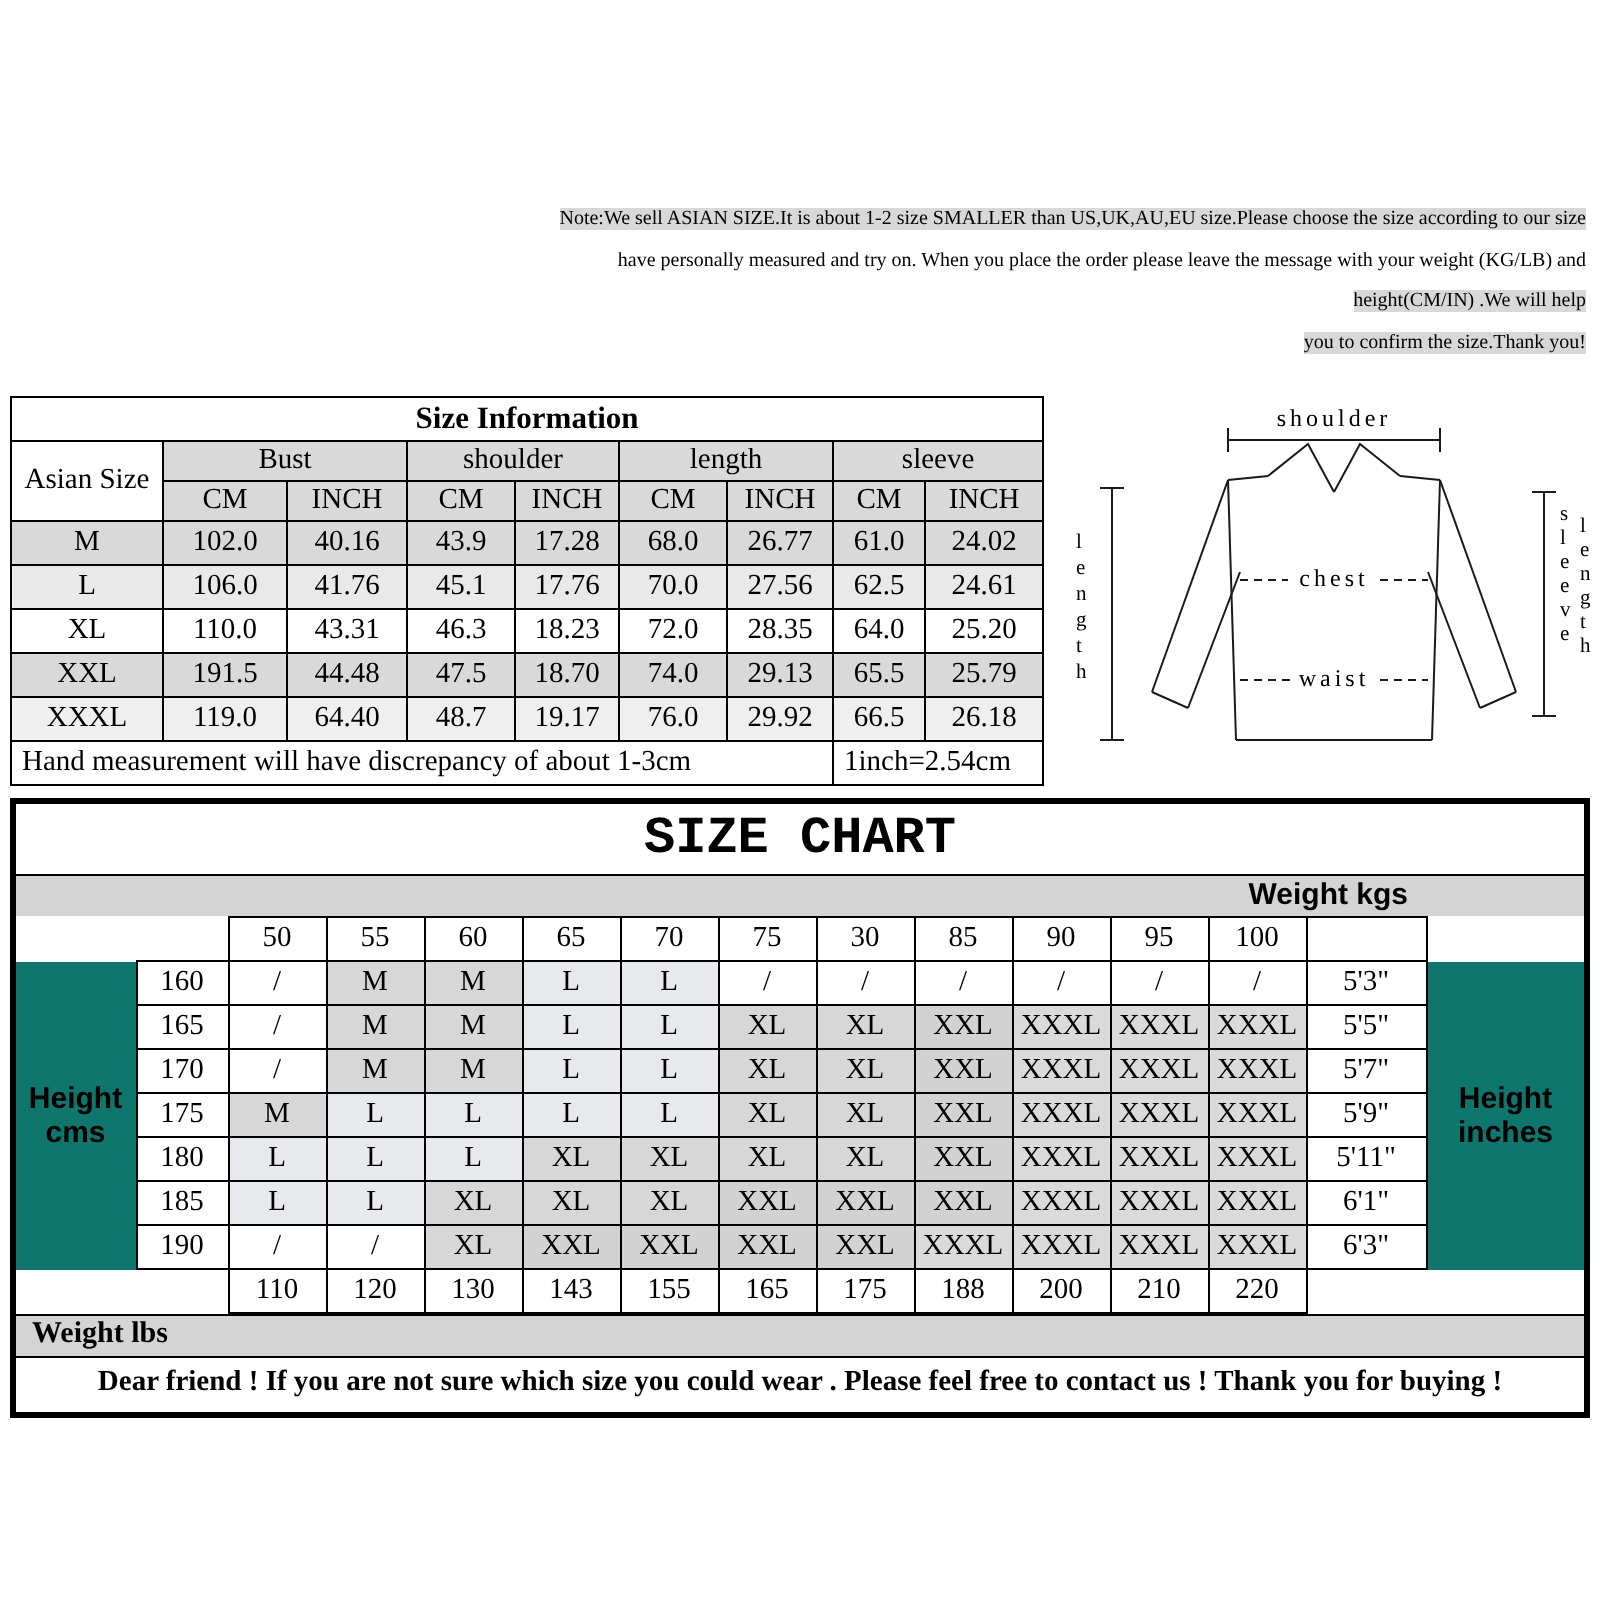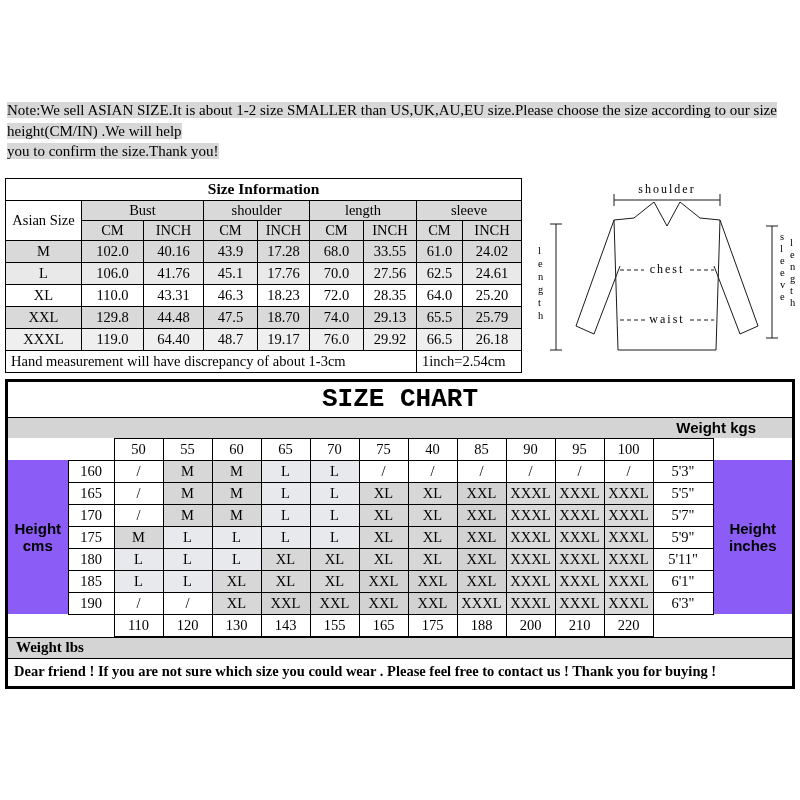--- a/index.html
+++ b/index.html
@@ -1,20 +1,20 @@
 <!DOCTYPE html>
 <html><head>
 <meta charset="utf-8">
 <style>
   html,body{margin:0;padding:0;width:800px;height:800px;background:#fff;overflow:hidden;}
   body{font-family:"Liberation Serif","DejaVu Serif",serif;color:#000;}
   .page{padding:100px 5px 0 5px;}
 
   
-  .note{font-size:15px;line-height:20.5px;margin:0 2px;}
+  .note{font-size:10px;line-height:20.5px;margin:0 2px;text-align:right;}
   .note-line{white-space:nowrap;}
   .hl{background:#d8d8d8;}
 
   
   .si-wrap{display:flex;margin-top:16px;}
   .si-table{border-collapse:collapse;table-layout:fixed;width:516px;font-size:14.5px;}
   .si-table td{border:1px solid #000;text-align:center;height:21px;padding:0 2px;overflow:hidden;white-space:nowrap;}
   .si-title-row td{font-weight:bold;font-size:15.5px;}
   .si-group-row td,.si-unit-row td{background:#d9d9d9;height:19px;}
   .si-group-row td.si-asian{background:#fff;}
@@ -24,40 +24,41 @@
   .si-row-3 td{background:#d9d9d9;}
   .si-row-4 td{background:#efefef;}
   .si-foot td{background:#fff;text-align:left;padding-left:5px;}
   .diagram{margin-left:8px;margin-top:2px;}
   .dlab{font-size:12px;letter-spacing:2px;font-family:"Liberation Serif",serif;}
   .vlab{font-size:10.5px;font-family:"Liberation Serif",serif;}
 
   
   .sc{border:3px solid #000;margin-top:6px;}
   .sc-title{text-align:center;font-family:Liberation Mono, monospace;font-weight:bold;font-size:26px;padding:2px 0 3px;}
-  .kgs-bar{background:#d4d4d4;border-top:1px solid #000;font-family:"Liberation Sans",sans-serif;font-weight:bold;font-size:15px;text-align:right;padding:1px 36px 2px 0;}
+  .kgs-bar{background:#d4d4d4;border-top:1px solid #000;font-family:"Liberation Sans",sans-serif;font-weight:bold;font-size:15px;text-align:right;padding:1px 88px 2px 0;}
   .grid{border-collapse:collapse;table-layout:fixed;width:100%;font-size:14.5px;}
   .grid td{border:1px solid #000;text-align:center;height:21px;padding:0;overflow:hidden;}
   .grid td.blank{border:none;background:#fff;}
-  .grid td.labelcell{border:none;background:#8b5cf6;font-family:"Liberation Sans",sans-serif;font-weight:bold;font-size:15px;line-height:17px;}
+  .grid td.labelcell{border:none;background:#0f766e;font-family:"Liberation Sans",sans-serif;font-weight:bold;font-size:15px;line-height:17px;}
   .grid td.v-M,.grid td.v-XL{background:#d7d7d7;}
   .grid td.v-L{background:#e7e9ec;}
   .grid td.v-XXL{background:#d2d2d2;}
   .grid td.v-XXXL{background:#dadada;}
   .grid td.v-slash{background:#fff;}
   .lbs-bar{background:#d4d4d4;border-top:1px solid #000;border-bottom:1px solid #000;font-family:Liberation Serif, serif;font-weight:bold;font-size:15px;text-align:left;padding:1px 0 2px 8px;}
-  .msg{font-weight:bold;font-size:14.5px;padding:4px 6px 6px;white-space:nowrap;}
+  .msg{font-weight:bold;font-size:14.5px;padding:4px 6px 6px;white-space:nowrap;text-align:center;}
 </style>
 </head>
 <body>
 
 <div class="page">
 
   <div class="note">
       <div class="note-line"><span class="hl">Note:We sell ASIAN SIZE.It is about 1-2 size SMALLER than US,UK,AU,EU size.Please choose the size according to our size</span></div>
+      <div class="note-line"><span>have personally measured and try on. When you place the order please leave the message with your weight (KG/LB) and</span></div>
       <div class="note-line"><span class="hl">height(CM/IN) .We will help</span></div>
       <div class="note-line"><span class="hl">you to confirm the size.Thank you!</span></div>
     </div>
 
   <div class="si-wrap">
     <table class="si-table">
       <colgroup>
         <col style="width:76px">
           <col style="width:62px">
           <col style="width:60px">
@@ -91,21 +92,21 @@
         </tr>
       </thead>
       <tbody>
           <tr class="si-row-0">
             <td class="si-size">M</td>
             <td>102.0</td>
             <td>40.16</td>
             <td>43.9</td>
             <td>17.28</td>
             <td>68.0</td>
-            <td>33.55</td>
+            <td>26.77</td>
             <td>61.0</td>
             <td>24.02</td>
           </tr>
           <tr class="si-row-1">
             <td class="si-size">L</td>
             <td>106.0</td>
             <td>41.76</td>
             <td>45.1</td>
             <td>17.76</td>
             <td>70.0</td>
@@ -119,21 +120,21 @@
             <td>43.31</td>
             <td>46.3</td>
             <td>18.23</td>
             <td>72.0</td>
             <td>28.35</td>
             <td>64.0</td>
             <td>25.20</td>
           </tr>
           <tr class="si-row-3">
             <td class="si-size">XXL</td>
-            <td>129.8</td>
+            <td>191.5</td>
             <td>44.48</td>
             <td>47.5</td>
             <td>18.70</td>
             <td>74.0</td>
             <td>29.13</td>
             <td>65.5</td>
             <td>25.79</td>
           </tr>
           <tr class="si-row-4">
             <td class="si-size">XXXL</td>
@@ -227,21 +228,21 @@
       </colgroup>
       <tbody>
           <tr>
             <td class="blank" colspan="2"></td>
             <td>50</td>
             <td>55</td>
             <td>60</td>
             <td>65</td>
             <td>70</td>
             <td>75</td>
-            <td>40</td>
+            <td>30</td>
             <td>85</td>
             <td>90</td>
             <td>95</td>
             <td>100</td>
             <td></td>
             <td class="blank"></td>
           </tr>
           <tr>
             <td class="labelcell" rowspan="7">Height cms</td>
             <td>160</td>

